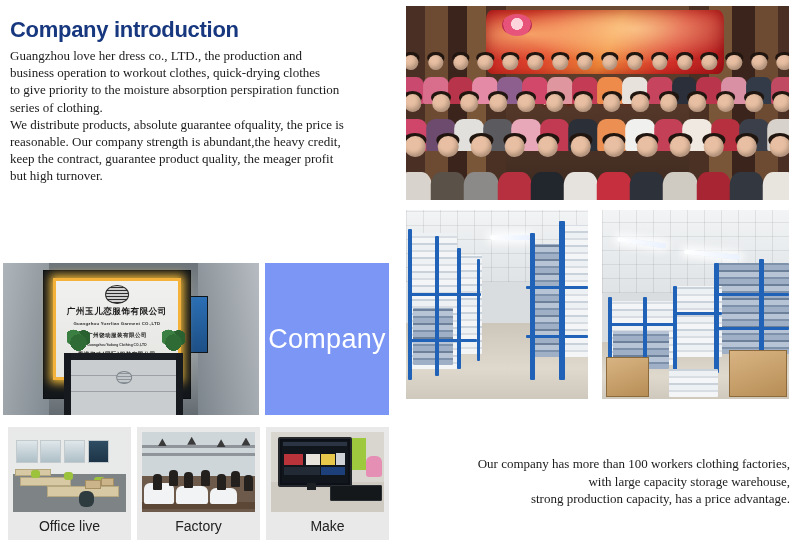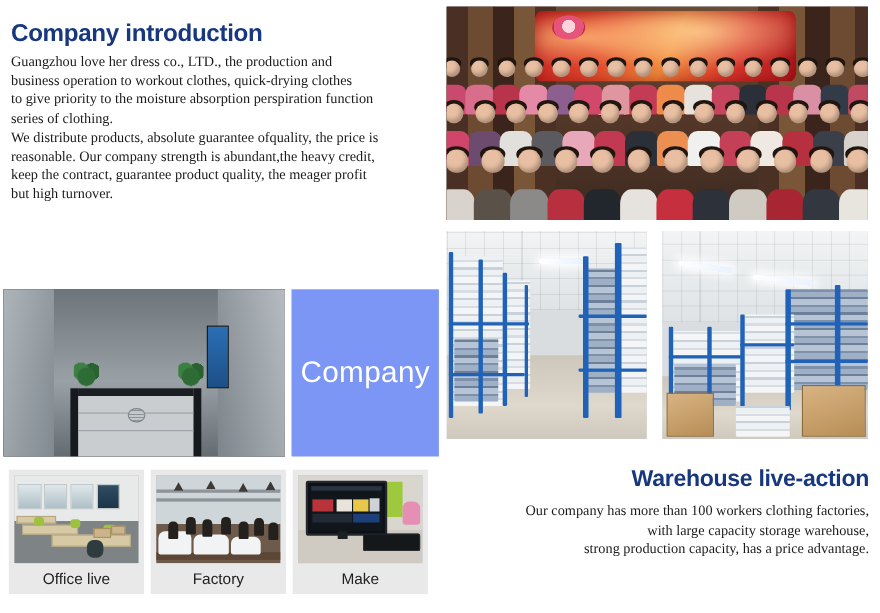--- a/index.html
+++ b/index.html
@@ -201,21 +201,21 @@
     background:radial-gradient(circle at 50% 60%,#2f6b35 0 42%,transparent 43%),
                radial-gradient(circle at 28% 40%,#3c7f42 0 34%,transparent 35%),
                radial-gradient(circle at 72% 42%,#2a6130 0 34%,transparent 35%);
   }
   #reception .screen{
     position:absolute;right:20%;top:22%;width:7%;height:36%;
     background:linear-gradient(180deg,#2b6fb5,#1d4f86);
     border:1.5px solid #0e1418;
   }
   #company-panel{
-    position:absolute;left:265px;top:263px;width:134px;height:152px;
+    position:absolute;left:265px;top:263px;width:124px;height:152px;
     background:#7b96f5;
   }
   #company-label{
     position:absolute;left:0;right:0;top:50%;transform:translateY(-50%);
     text-align:center;color:#ffffff;
     font-family:"Liberation Sans", sans-serif;
     font-size:27px;letter-spacing:.3px;
   }
 
   
@@ -554,20 +554,31 @@
     <div class="bales" style="left:36%;top:84%;width:26%;height:15%;"></div>
   </div>
 
   <div class="photo" id="reception">
     <div class="rm-wall"></div>
     <div class="rm-left"></div>
     <div class="rm-right"></div>
 
     <div class="screen"></div>
 
+    <div class="signwall">
+      <div class="lightbox">
+        <div class="logo-badge"></div>
+        <div class="sign-cn-1">广州玉儿恋服饰有限公司</div>
+        <div class="sign-en-1">Guangzhou Yuerlian Garment CO.,LTD</div>
+        <div class="sign-cn-2">广州饶动服装有限公司</div>
+        <div class="sign-en-2">Guangzhou Yudong Clothing CO.,LTD</div>
+        <div class="sign-cn-3">香港饶动(国际)服装有限公司</div>
+        <div class="sign-en-3">HK Yudong International Clothing CO.,LTD</div>
+      </div>
+    </div>
 
     <div class="plant" style="left:25%;"></div>
     <div class="plant" style="left:62%;"></div>
 
     <div class="desk">
       <div class="dl" style="top:36%;"></div>
       <div class="dl" style="top:62%;"></div>
       <div class="desk-emblem"></div>
     </div>
   </div>
@@ -635,19 +646,18 @@
       <div class="fac-worker" style="left:24%;top:48%;"></div>
       <div class="fac-worker" style="left:37%;top:50%;"></div>
       <div class="fac-worker" style="left:52%;top:47%;"></div>
       <div class="fac-worker" style="left:66%;top:52%;"></div>
       <div class="fac-worker" style="left:79%;top:49%;"></div>
       <div class="fac-worker" style="left:90%;top:54%;"></div>
     </div>
     <div class="thumb-caption">Factory</div>
   </div>
 
-  <div class="heading" id="warehouse-heading">Warehouse live-action</div>
 
   <div class="body-copy" id="warehouse-text">Our company has more than 100 workers clothing factories,
 with large capacity storage warehouse,
 strong production capacity, has a price advantage.</div>
 
 </div>
 
 </body></html>

